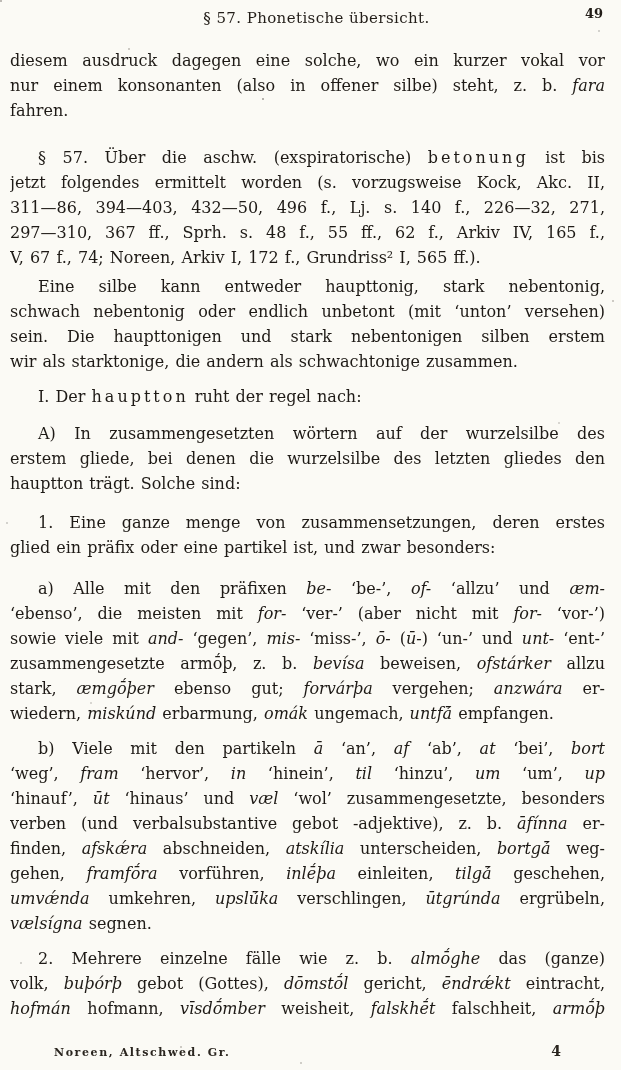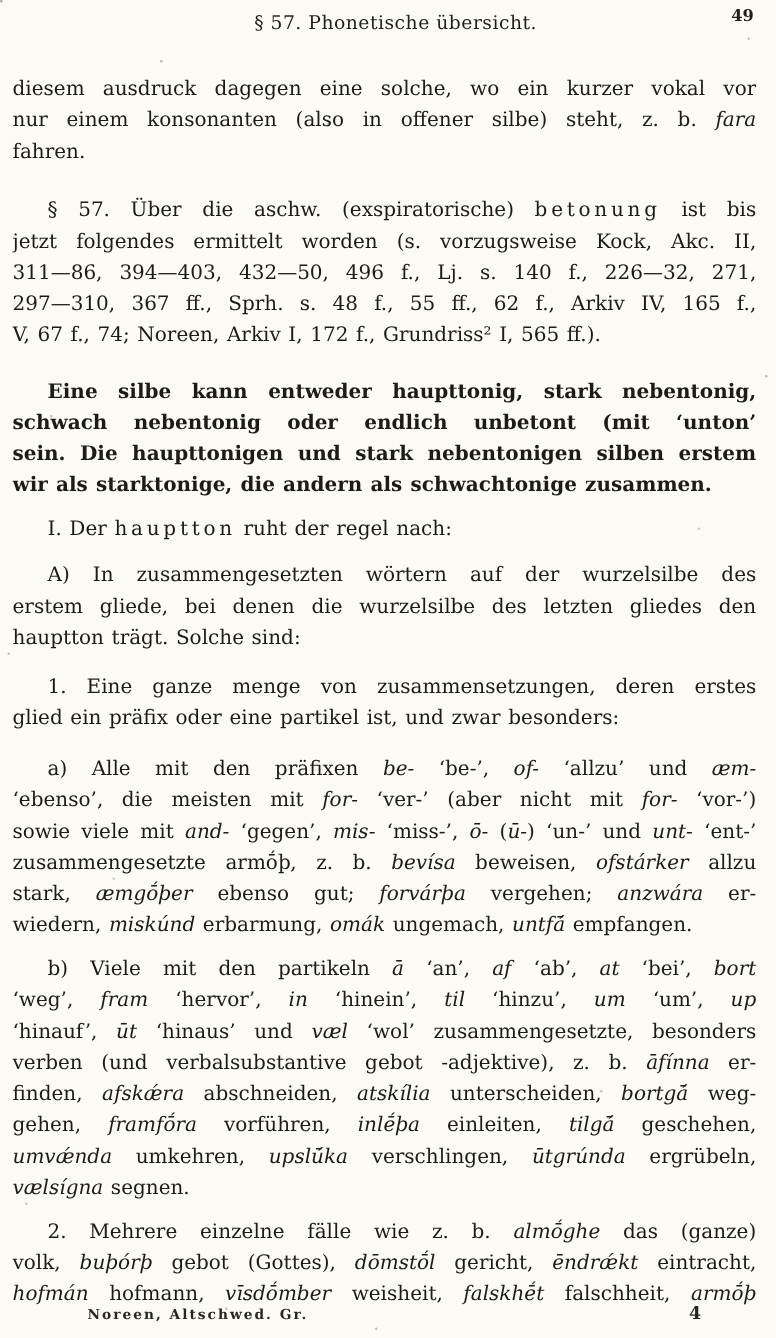--- a/index.html
+++ b/index.html
@@ -29,21 +29,21 @@
     font-size:16px; line-height:25px; height:25px; overflow:hidden;
     text-align:justify; text-align-last:justify;
     word-spacing:1px;
   }
   .line.final { text-align-last:left; }
   .line.indent { text-indent:28px; }
   .it { font-style:italic; }
   .gesperrt { letter-spacing:3px; }
   
   .footer {
-    position:absolute; left:16px; right:0; bottom:11px;
+    position:absolute; left:0; right:0; bottom:11px;
     display:flex; justify-content:space-between; align-items:baseline;
     padding:0 60px 0 54px;
   }
   .footer-signature { font-size:11px; font-weight:bold; letter-spacing:1.6px; color:#2a251f; }
   .footer-sheet { font-size:14px; font-weight:bold; color:#2a251f; }
   
   .noise {
     position:absolute; width:2px; height:2px; border-radius:50%;
     background:rgba(45,38,30,0.4); left:0; top:0; pointer-events:none;
     box-shadow:
@@ -65,33 +65,33 @@
 <body>
 
 <div class="page">
 
   <div class="header">
     <span class="header-title">§ 57.  Phonetische übersicht.</span>
     <span class="page-number">49</span>
   </div>
 
   <div class="text-block">
-      <div class="para" style="margin-top: 15px;">
+      <div class="para" style="margin-top: 5px;">
         <div class="line"><span>diesem ausdruck dagegen eine solche, wo ein kurzer vokal vor</span></div>
         <div class="line"><span>nur einem konsonanten (also in offener silbe) steht, z. b. </span><span class="it">fara</span></div>
         <div class="line final"><span>fahren.</span></div>
       </div>
       <div class="para" style="margin-top: 22px;">
         <div class="line indent"><span>§ 57.  Über die aschw. (exspiratorische) </span><span class="gesperrt">betonung</span><span> ist bis</span></div>
         <div class="line"><span>jetzt folgendes ermittelt worden (s. vorzugsweise Kock, Akc. II,</span></div>
         <div class="line"><span>311—86, 394—403, 432—50, 496 f., Lj. s. 140 f., 226—32, 271,</span></div>
         <div class="line"><span>297—310, 367 ff., Sprh. s. 48 f., 55 ff., 62 f., Arkiv IV, 165 f.,</span></div>
         <div class="line final"><span>V, 67 f., 74; Noreen, Arkiv I, 172 f., Grundriss² I, 565 ff.).</span></div>
       </div>
-      <div class="para" style="margin-top: 20px; font-weight: bold;">
+      <div class="para" style="margin-top: 4px;">
         <div class="line indent"><span>Eine silbe kann entweder haupttonig, stark nebentonig,</span></div>
         <div class="line"><span>schwach nebentonig oder endlich unbetont (mit ‘unton’ versehen)</span></div>
         <div class="line"><span>sein.  Die haupttonigen und stark nebentonigen silben erstem</span></div>
         <div class="line final"><span>wir als starktonige, die andern als schwachtonige zusammen.</span></div>
       </div>
       <div class="para" style="margin-top: 10px;">
         <div class="line final indent"><span>I. Der </span><span class="gesperrt">hauptton</span><span> ruht der regel nach:</span></div>
       </div>
       <div class="para" style="margin-top: 12px;">
         <div class="line indent"><span>A) In zusammengesetzten wörtern auf der wurzelsilbe des</span></div>

